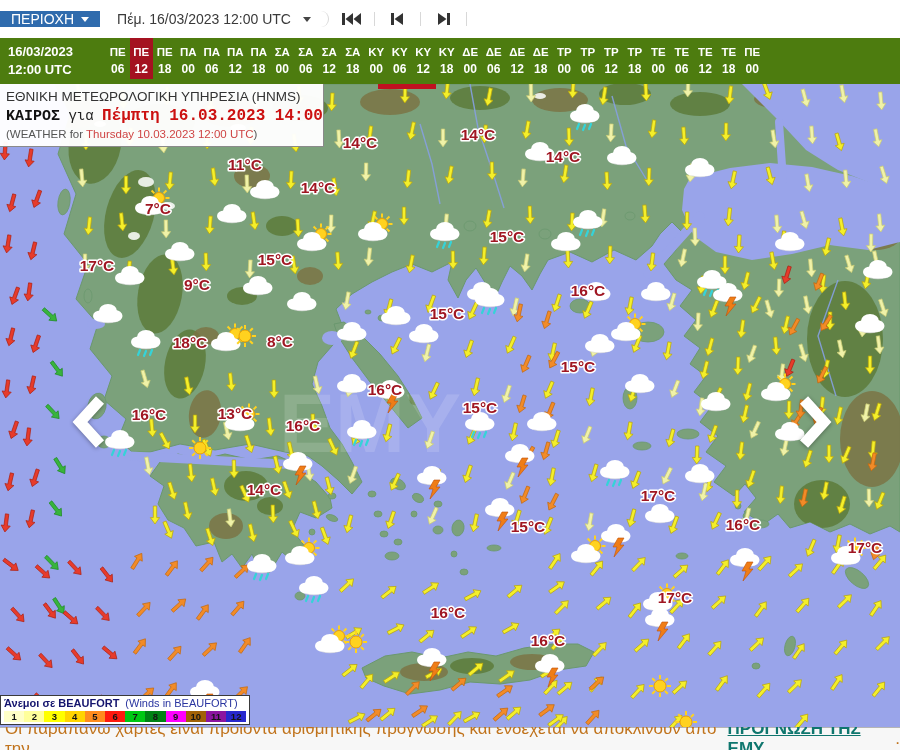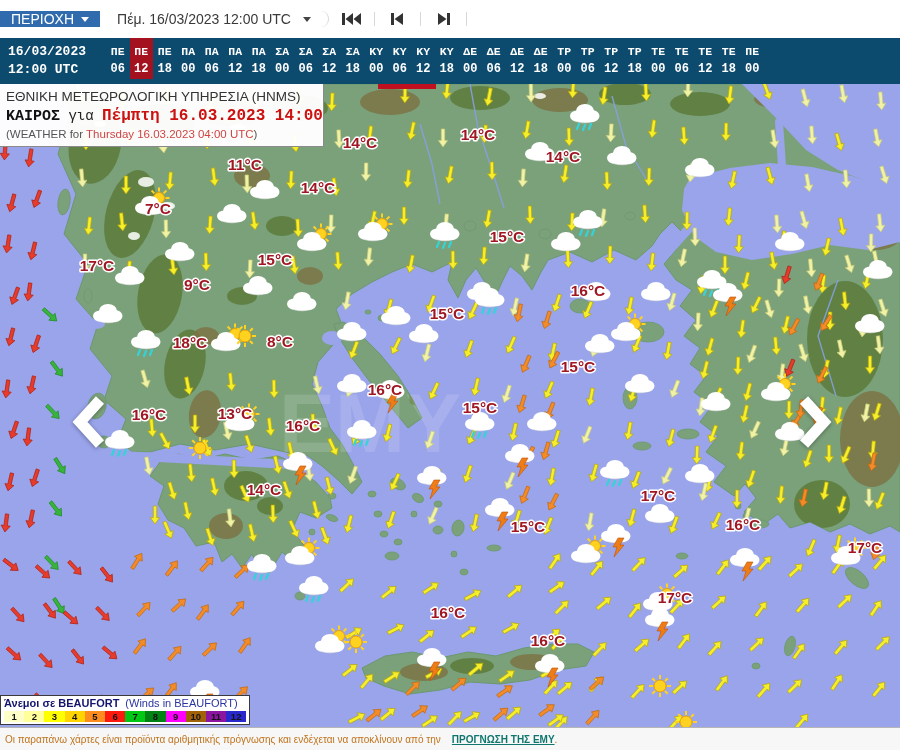--- a/index.html
+++ b/index.html
@@ -9,21 +9,21 @@
   .btn-region{width:100px;background:#2f6bad;color:#fff;font-size:14px;display:flex;
     align-items:center;justify-content:center;gap:7px;cursor:pointer;}
   .caret{width:0;height:0;border-left:4px solid transparent;border-right:4px solid transparent;
     border-top:5px solid #fff;}
   .caret.dark{border-top-color:#444;}
   .date-btn{width:228px;display:flex;align-items:center;justify-content:center;gap:12px;
     color:#3a3a3a;font-size:14px;border-right:1px solid #d8d8d8;cursor:pointer;border-radius:19px;}
   .nav-btn{width:45px;display:flex;align-items:center;justify-content:center;
     border-right:1px solid #d8d8d8;cursor:pointer;background:#fff;}
   
-  .timebar{height:46px;background:#0c4a6e;position:relative;z-index:10;font-family:Liberation Mono, monospace;}
+  .timebar{height:46px;background:#4d7c0f;position:relative;z-index:10;}
   .tb-date{position:absolute;left:8px;top:5px;color:#fff;font-weight:bold;font-size:13px;line-height:18px;}
   .tb-cols{position:absolute;left:106px;top:0;height:37px;display:flex;}
   .tb-col{width:23.5px;text-align:center;color:#fff;font-weight:bold;cursor:pointer;position:relative;padding-top:5px;box-sizing:border-box;}
   .tb-col .d{font-size:11.5px;line-height:18px;}
   .tb-col .h{font-size:12px;line-height:17px;}
   .tb-col.sel{background:#a41220;}
   .tb-col.sel::after{content:"";position:absolute;left:0;right:0;bottom:-4px;height:4px;background:#a41220;}
   
   .map{position:relative;width:900px;height:643px;background:#99a4ea;overflow:hidden;}
   .map svg.base{position:absolute;left:0;top:0;}
@@ -43,21 +43,21 @@
   .legend{position:absolute;left:0;bottom:2px;z-index:6;background:#fff;border:1px solid #3a3a3a;
     padding:1px 3px 2px 3px;}
   .lg-row1{font-size:11px;white-space:nowrap;line-height:13px;}
   .lg-row1 .gr{font-weight:bold;color:#14146e;}
   .lg-row1 .en{color:#2a35a0;margin-left:6px;}
   .lg-scale{display:flex;margin-top:1px;}
   .lg-cell{width:20.2px;height:11px;font-size:9.5px;font-weight:bold;color:#141414;
     text-align:center;line-height:11px;}
   
   .statusbar{height:23px;background:#f7f7f7;border-top:1px solid #b5b5b5;display:flex;
-    align-items:center;padding-left:5px;font-size:10px;color:#c0731c;box-sizing:border-box;}
+    align-items:center;padding-left:5px;font-size:17px;color:#c0731c;box-sizing:border-box;}
   .statusbar .link{color:#0f766e;font-weight:bold;text-decoration:underline;margin-left:11px;cursor:pointer;}
   .statusbar .dot{color:#c0731c;}
 </style>
 </head>
 <body>
 
 <div class="toolbar">
   <div class="btn-region">
     <span>ΠΕΡΙΟΧΗ</span>
     <span class="caret"></span>
@@ -1464,21 +1464,21 @@
     </svg>
 
   <div class="indicator" id="map-indicator" style="left: 378px; width: 58px;"></div>
 
   <div class="title-box">
     <div class="tl1">ΕΘΝΙΚΗ ΜΕΤΕΩΡΟΛΟΓΙΚΗ ΥΠΗΡΕΣΙΑ (HNMS)</div>
     <div class="tl2">
       <span class="b1">ΚΑΙΡΟΣ</span><span> για </span><span class="b2">Πέμπτη 16.03.2023 14:00</span>
     </div>
     <div class="tl3">
-      <span>(WEATHER for </span><span class="rd">Thursday 16.03.2023 04:00 UTC</span><span>)</span>
+      <span>(WEATHER for </span><span class="rd">Thursday 10.03.2023 12:00 UTC</span><span>)</span>
     </div>
   </div>
 
   <button class="chev left">
     <svg width="44" height="56" viewBox="0 0 44 56">
       <polyline points="32,6 12,28 32,50" fill="none" stroke="#ffffff" stroke-width="11"></polyline>
     </svg>
   </button>
   <button class="chev right">
     <svg width="44" height="56" viewBox="0 0 44 56">

